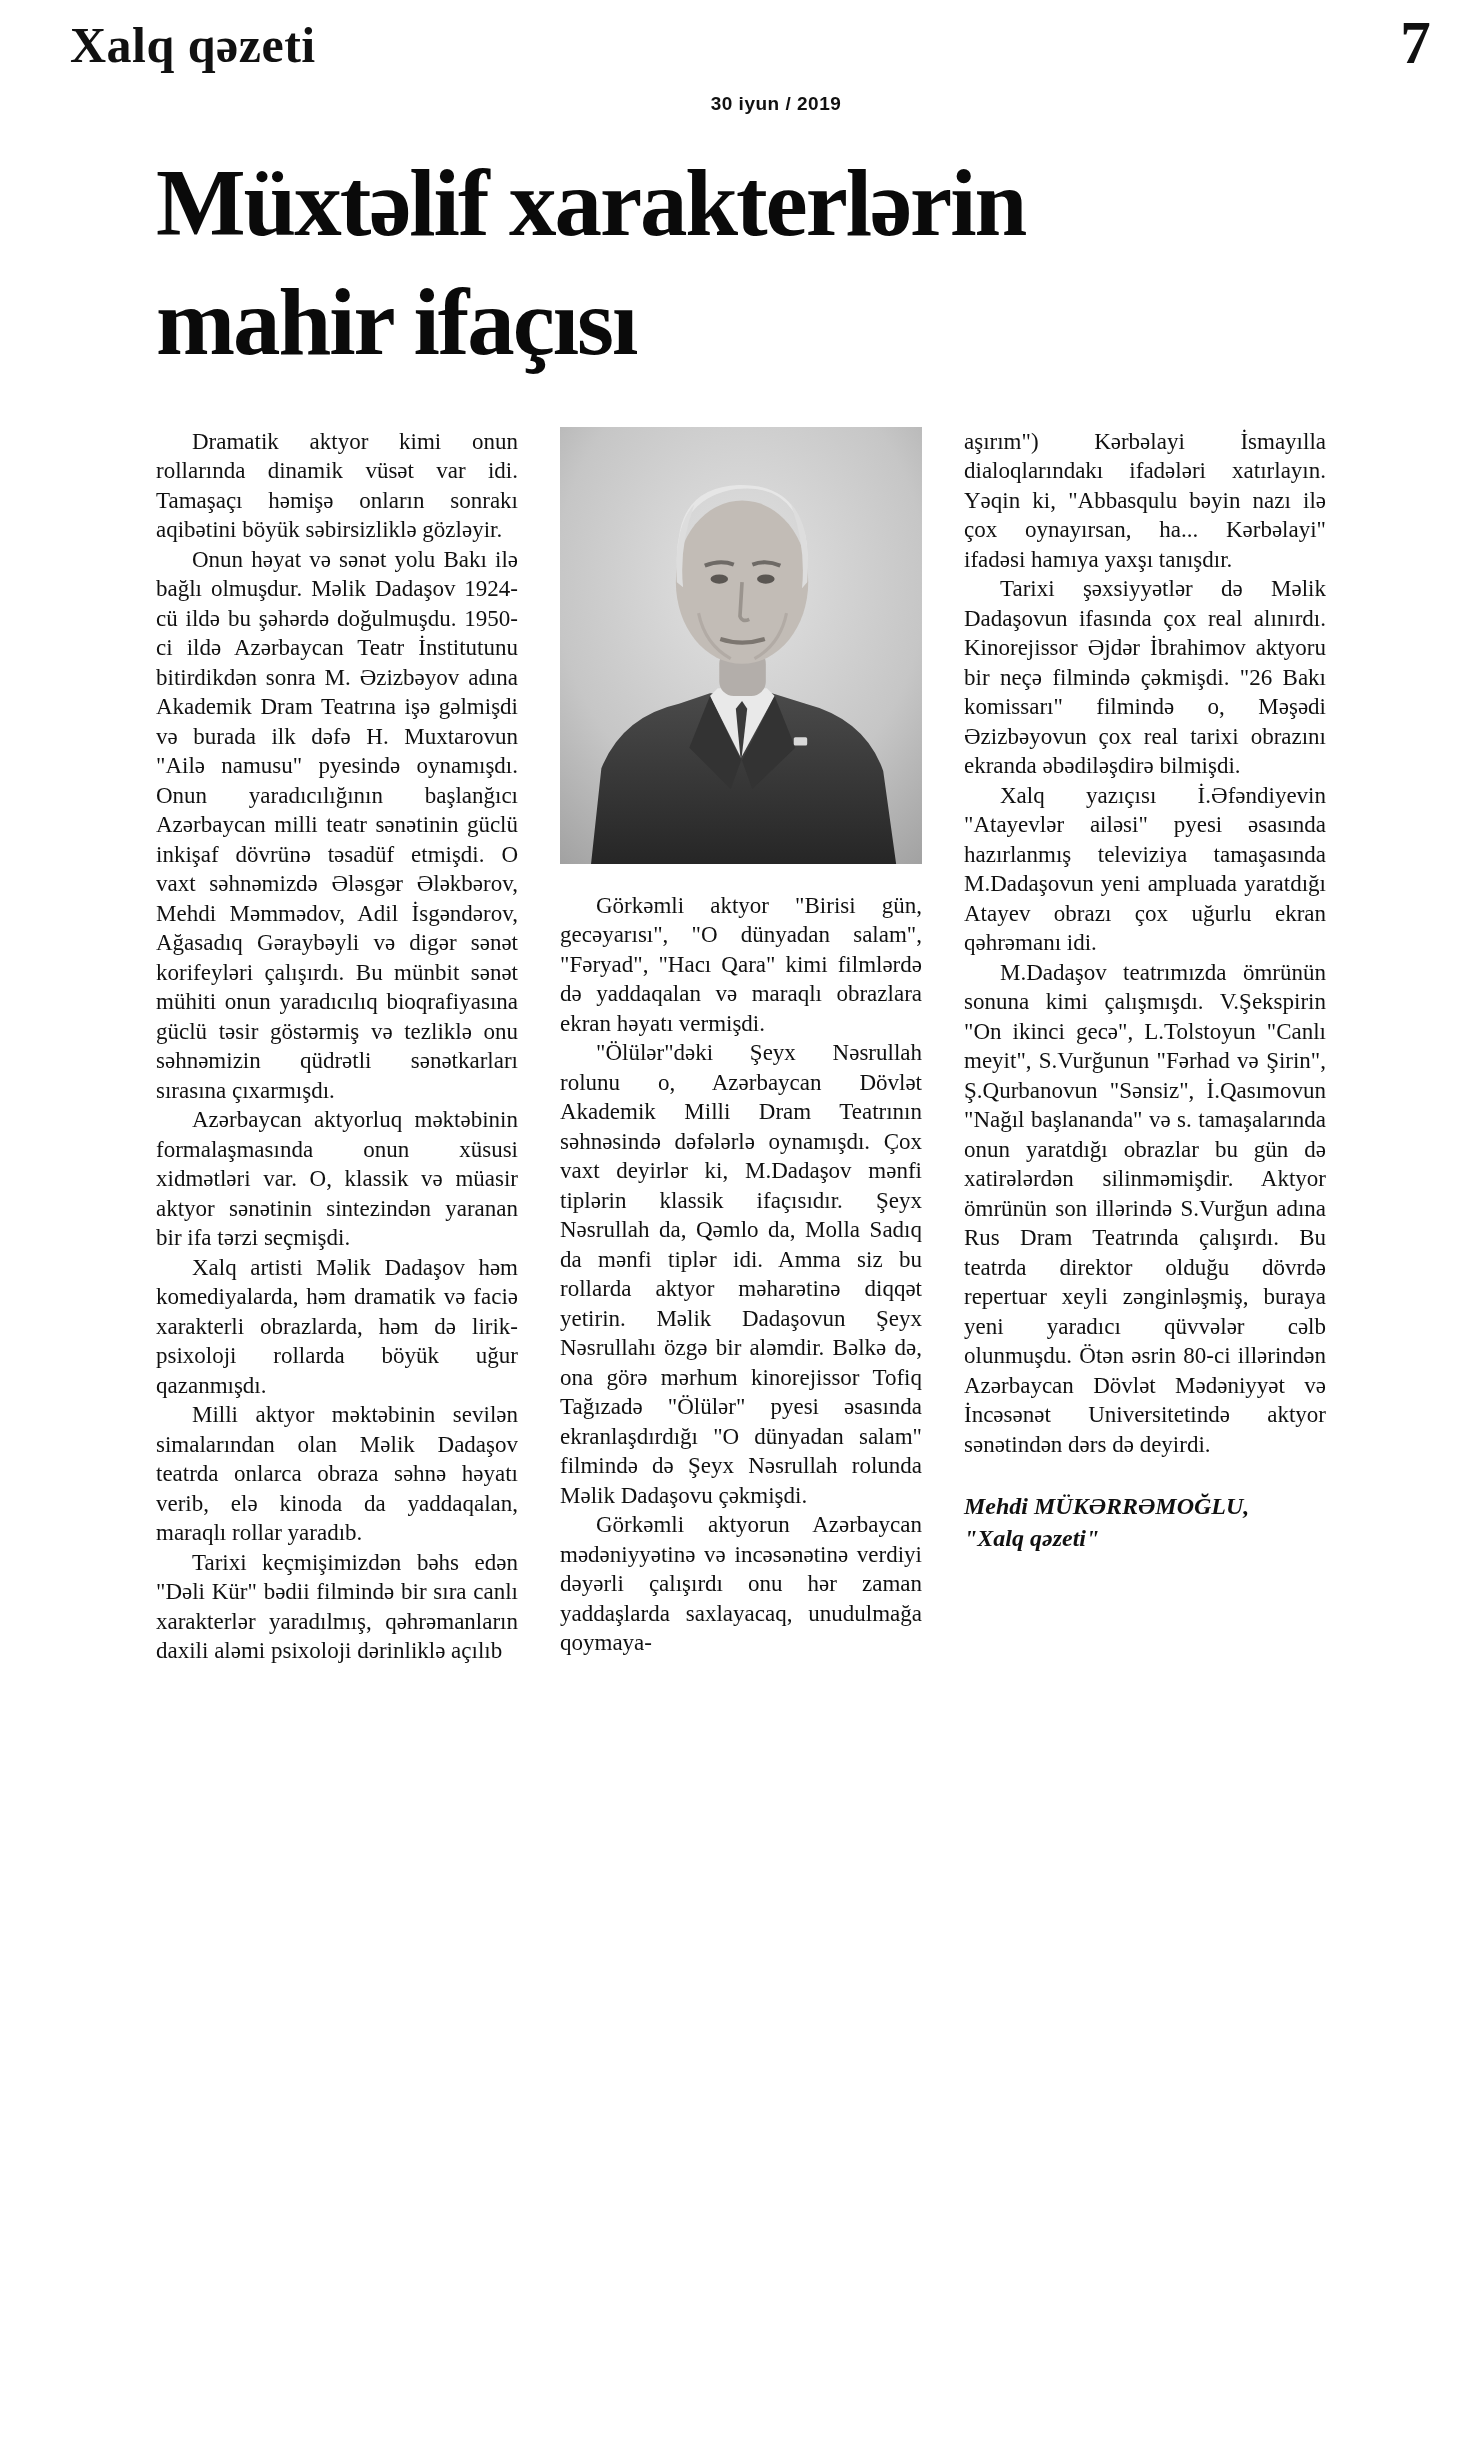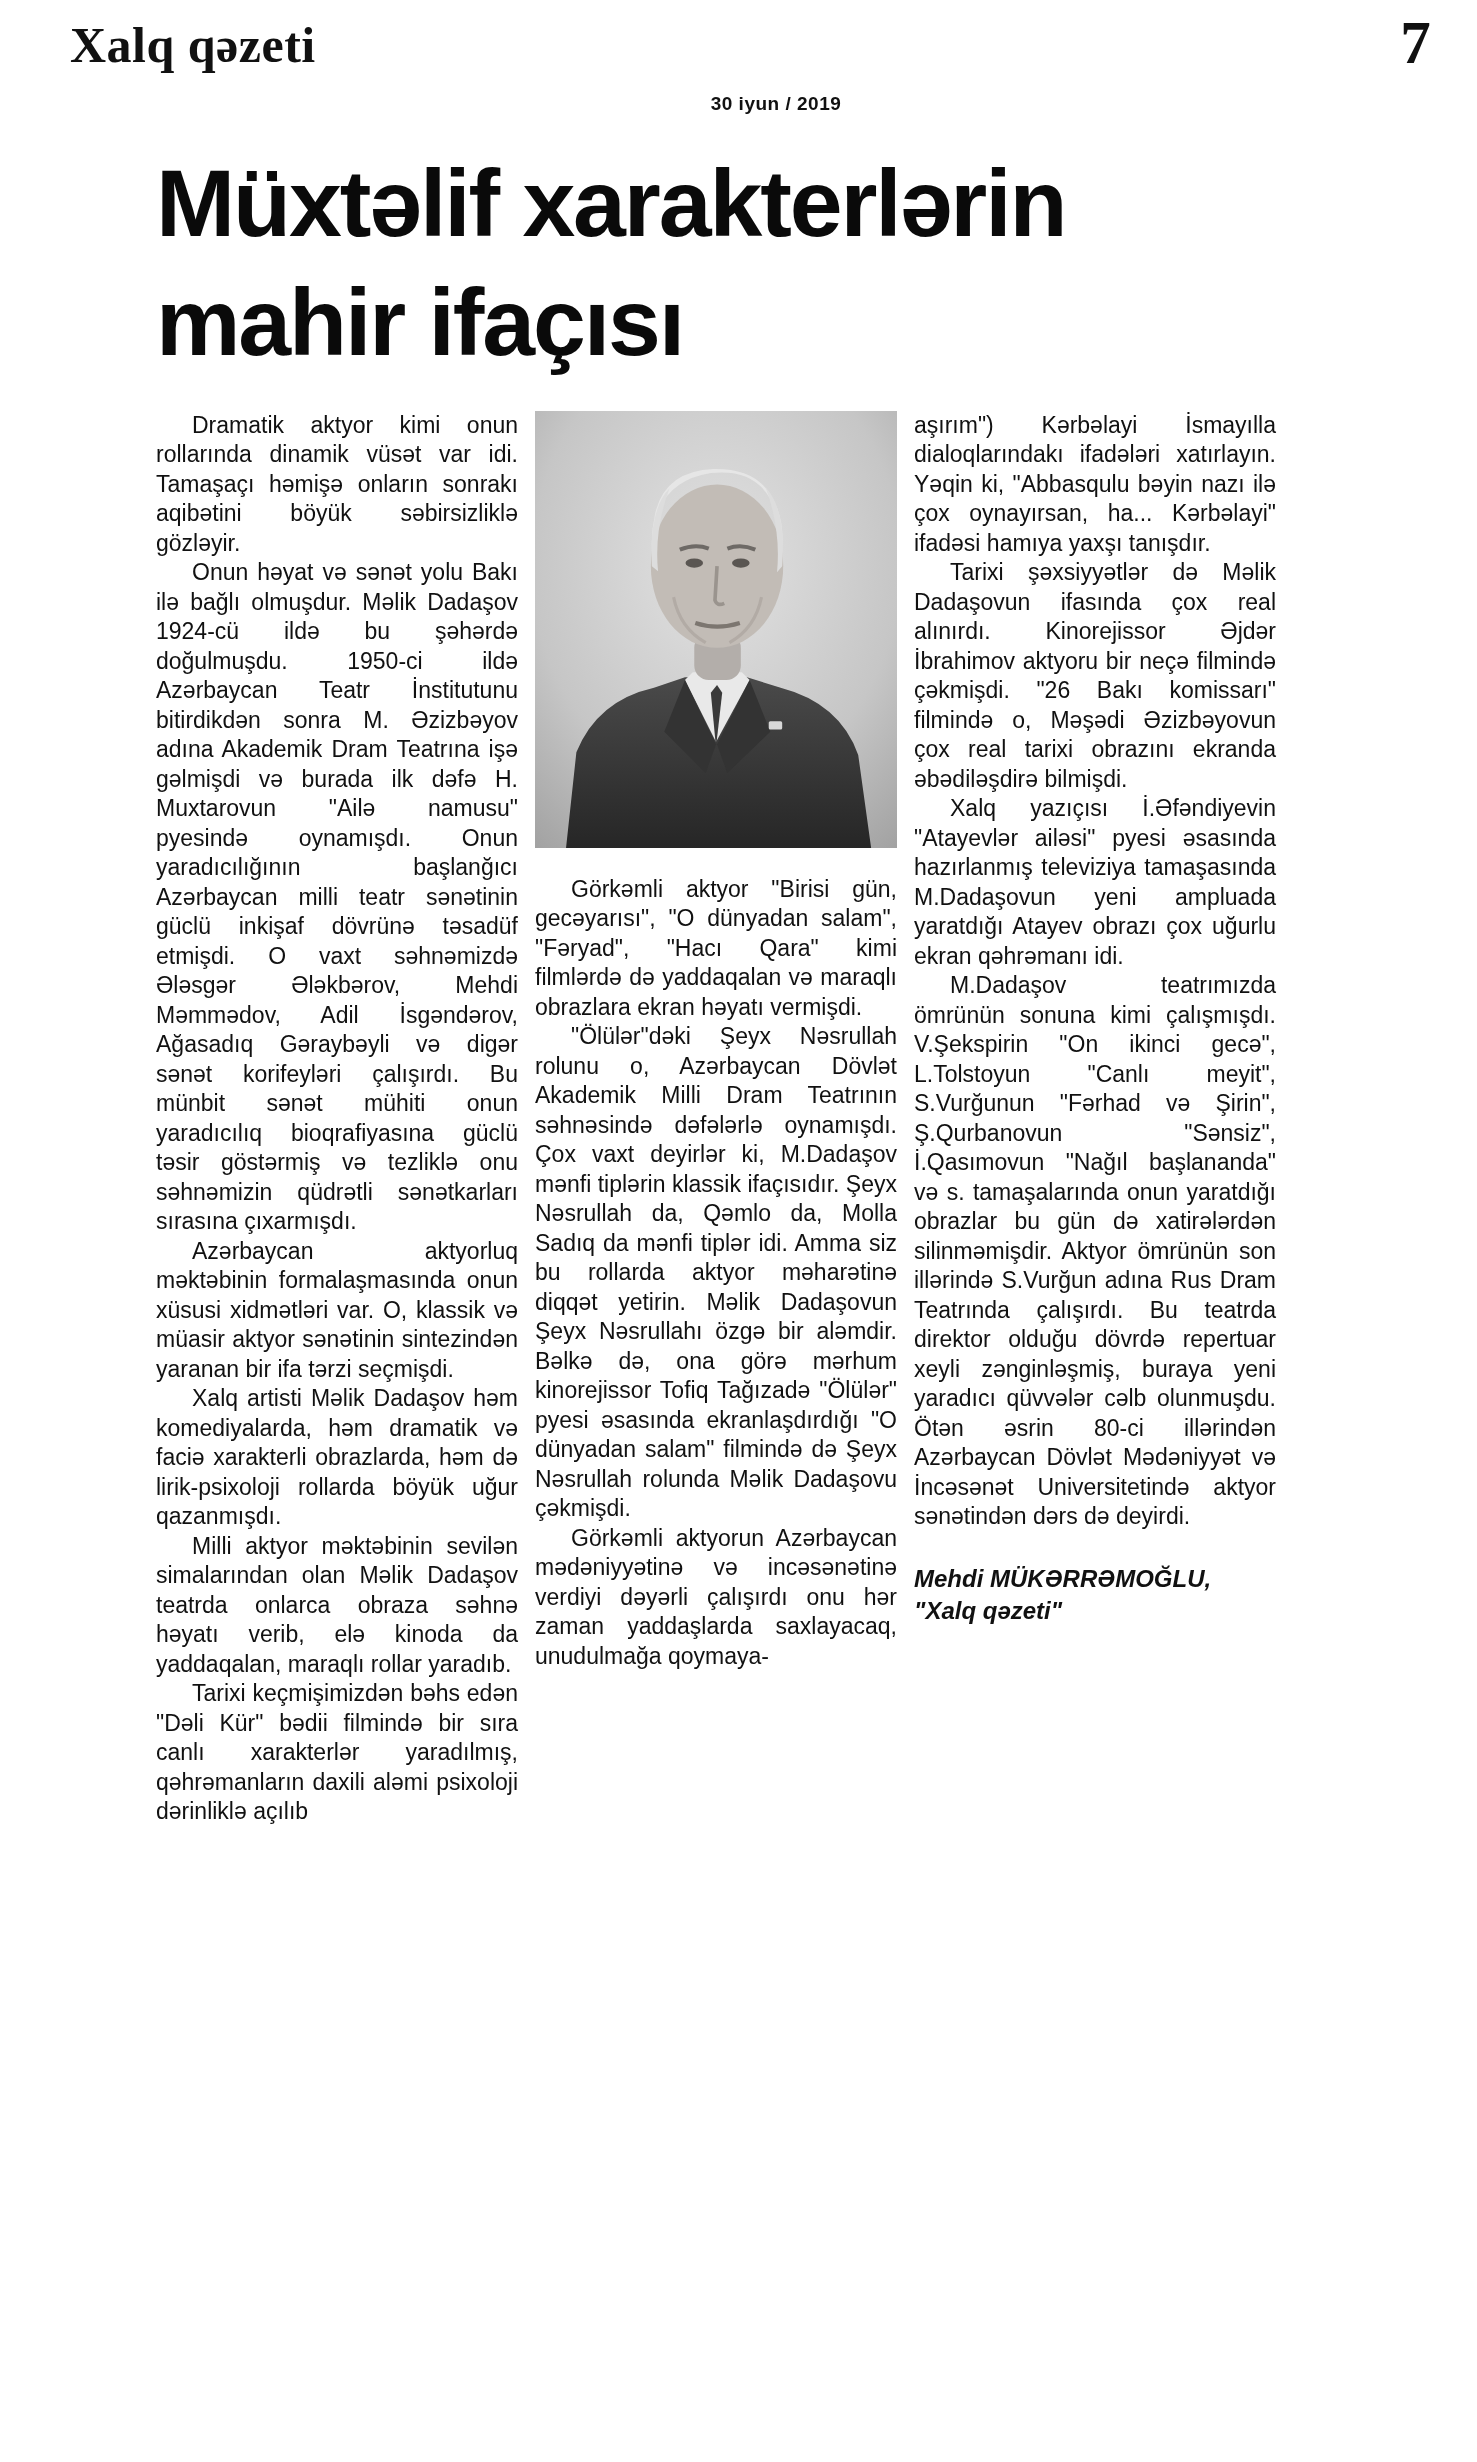--- a/index.html
+++ b/index.html
@@ -49,34 +49,35 @@
     top: 77px;
     transform: translateX(-50%);
     font-weight: bold;
     font-size: 19px;
     letter-spacing: 0.5px;
   }
   
   .content {
     margin-left: 115px;
     width: 1148px;
+    font-family: Liberation Serif, serif;
   }
   .headline {
     margin-top: 30px;
     font-weight: bold;
     font-size: 95px;
     line-height: 1.26;
     letter-spacing: -2.1px;
     color: #0a0a0a;
   }
   
   .article {
-    margin-top: 28px;
+    margin-top: 44px;
     display: flex;
-    gap: 17px;
+    gap: 42px;
     text-align: justify;
     font-size: 23px;
     line-height: 29.5px;
   }
   .col {
     width: 362px;
     flex: 0 0 362px;
   }
   .para {
     margin: 0;

